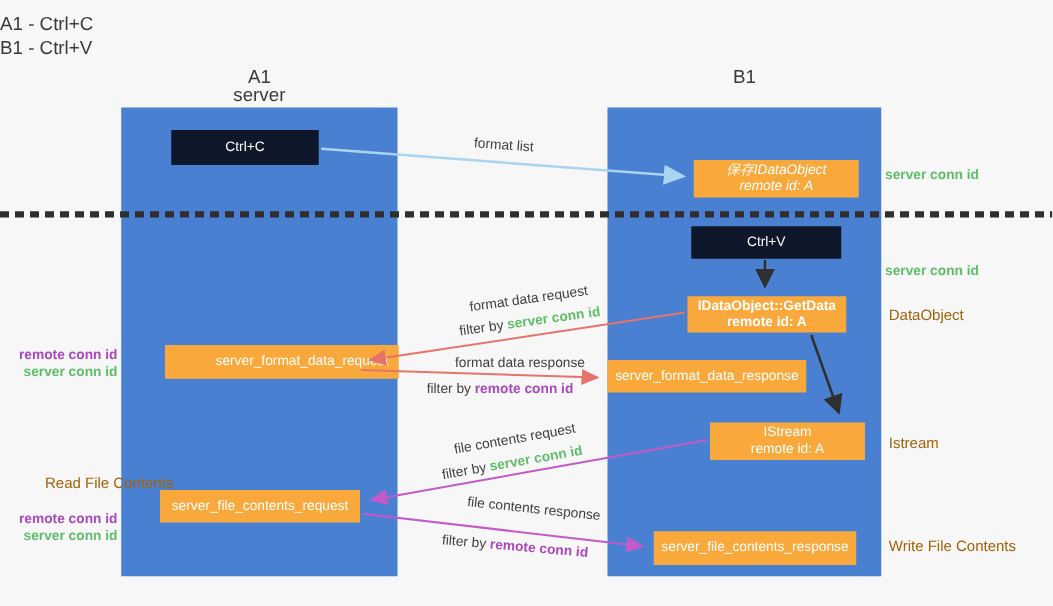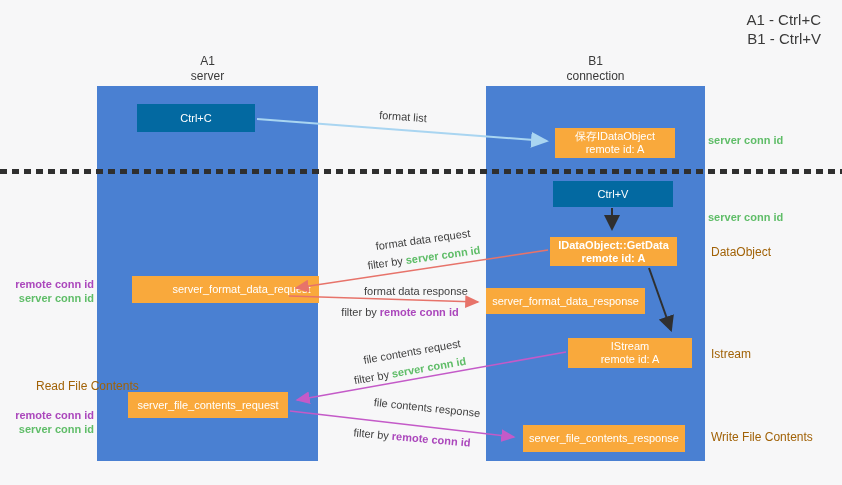--- a/index.html
+++ b/index.html
@@ -4,32 +4,32 @@
 <style>
   html,body{margin:0;padding:0;background:#f7f7f8;}
   #canvas{
     position:relative;width:842px;height:485px;overflow:hidden;
     background:#f7f7f8;
     font-family:"Liberation Sans","DejaVu Sans",sans-serif;
     color:#3c3c3c;
   }
   .abs{position:absolute;}
   .title{
-    left:0;top:10px;width:821px;text-align:right;
+    left:0;top:10px;width:821px;text-align:left;
     font-size:15px;line-height:19px;color:#3a3a3a;
   }
   .col{background:#4a80d2;z-index:1;}
   .col-header{
-    text-align:center;font-size:12px;line-height:15px;color:#3a3a3a;z-index:2;
+    text-align:center;font-size:15px;line-height:15px;color:#3a3a3a;z-index:2;
   }
   .node{
     display:flex;align-items:center;justify-content:center;flex-direction:column;
     color:#ffffff;font-size:11px;line-height:13px;text-align:center;z-index:4;
   }
-  .node.green{background:#0369a1;}
+  .node.green{background:#0f172a;}
   .node.orange{background:#f9a93c;}
   .divider{
     left:0;top:169px;width:842px;height:5px;z-index:5;
     background:repeating-linear-gradient(to right,#2f2f2f 0 7px,transparent 7px 12px);
   }
   svg.arrows{left:0;top:0;z-index:6;pointer-events:none;}
   .lbl{
     z-index:7;font-size:11px;line-height:13px;color:#3f3f3f;white-space:nowrap;
     transform:translate(-50%,-50%);
   }
@@ -49,33 +49,32 @@
     <div>A1 - Ctrl+C</div>
     <div>B1 - Ctrl+V</div>
   </div>
 
   <div class="abs col-header" style="left:97px;top:54px;width:221px;">
     <div>A1</div>
     <div>server</div>
   </div>
   <div class="abs col-header" style="left:486px;top:54px;width:219px;">
     <div>B1</div>
-    <div>connection</div>
   </div>
 
   <div class="abs col" style="left:97px;top:86px;width:221px;height:375px;"></div>
   <div class="abs col" style="left:486px;top:86px;width:219px;height:375px;"></div>
 
   <div class="abs divider"></div>
 
   <div class="abs node green" style="left:137px;top:104px;width:118px;height:28px;">
     <span>Ctrl+C</span>
   </div>
 
-  <div class="abs node orange" style="left:555px;top:128px;width:120px;height:30px;">
+  <div class="abs node orange" style="left:555px;top:128px;width:132px;height:30px;font-style:italic;">
     <span>保存IDataObject</span>
     <span>remote id: A</span>
   </div>
 
   <div class="abs node green" style="left:553px;top:181px;width:120px;height:26px;">
     <span>Ctrl+V</span>
   </div>
 
   <div class="abs node orange" style="left:550px;top:237px;width:127px;height:29px;font-weight:bold;">
     <span>IDataObject::GetData</span>

